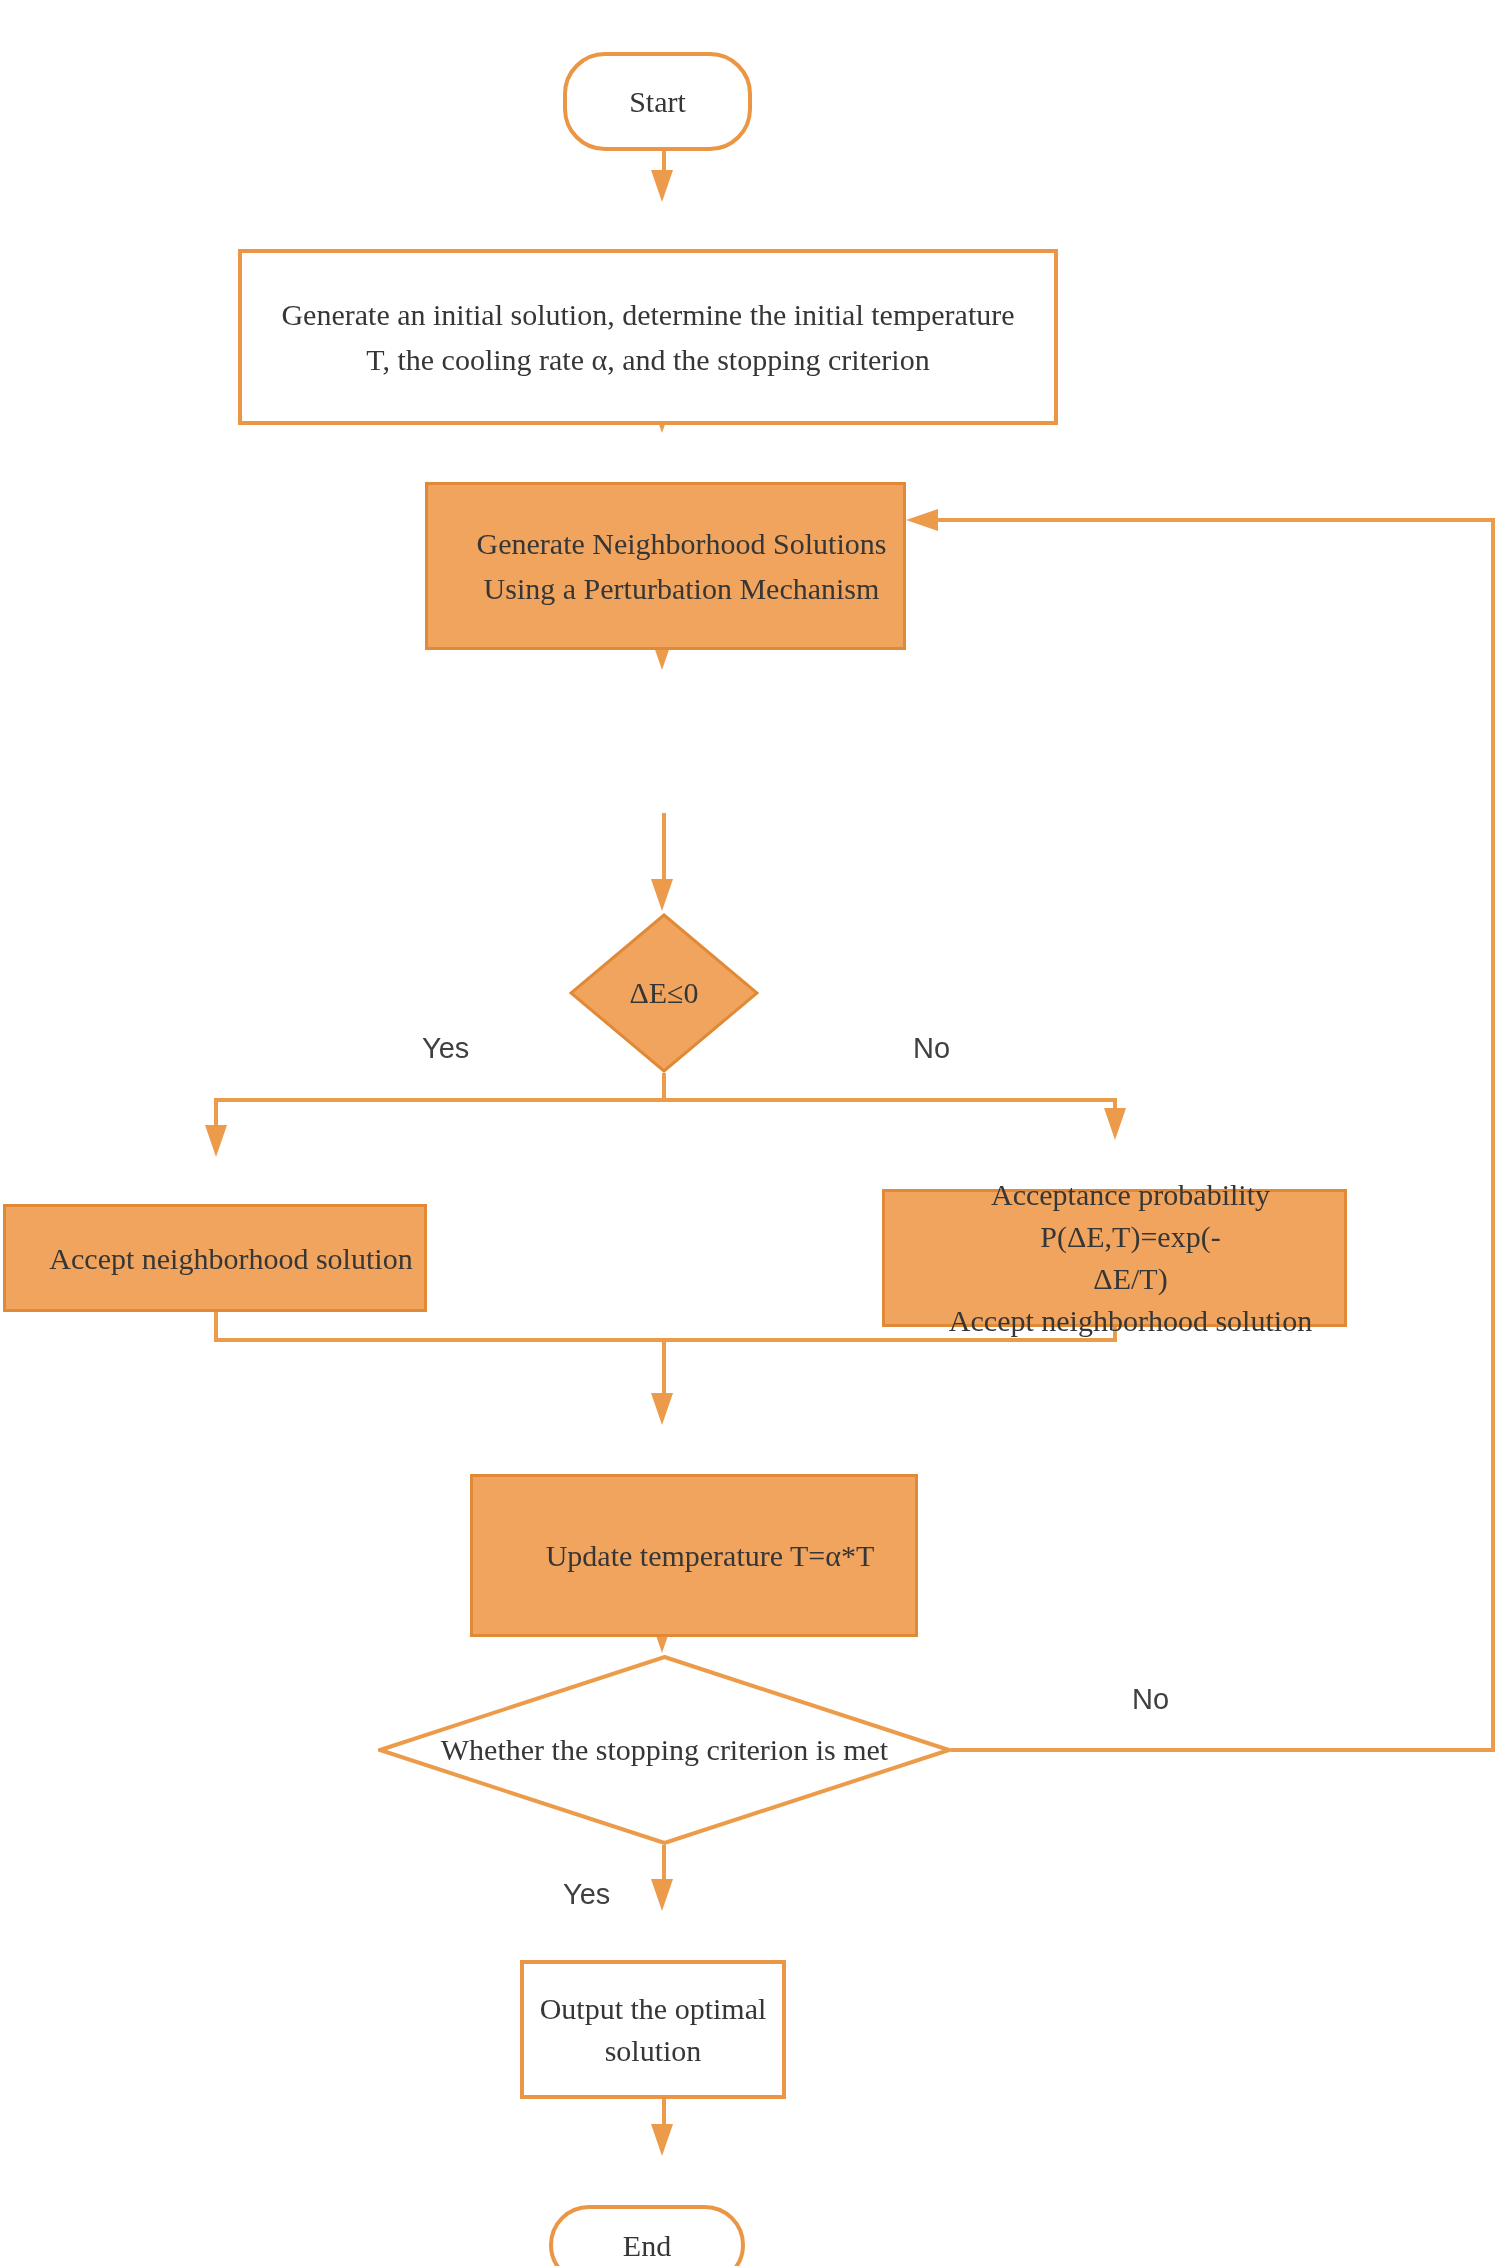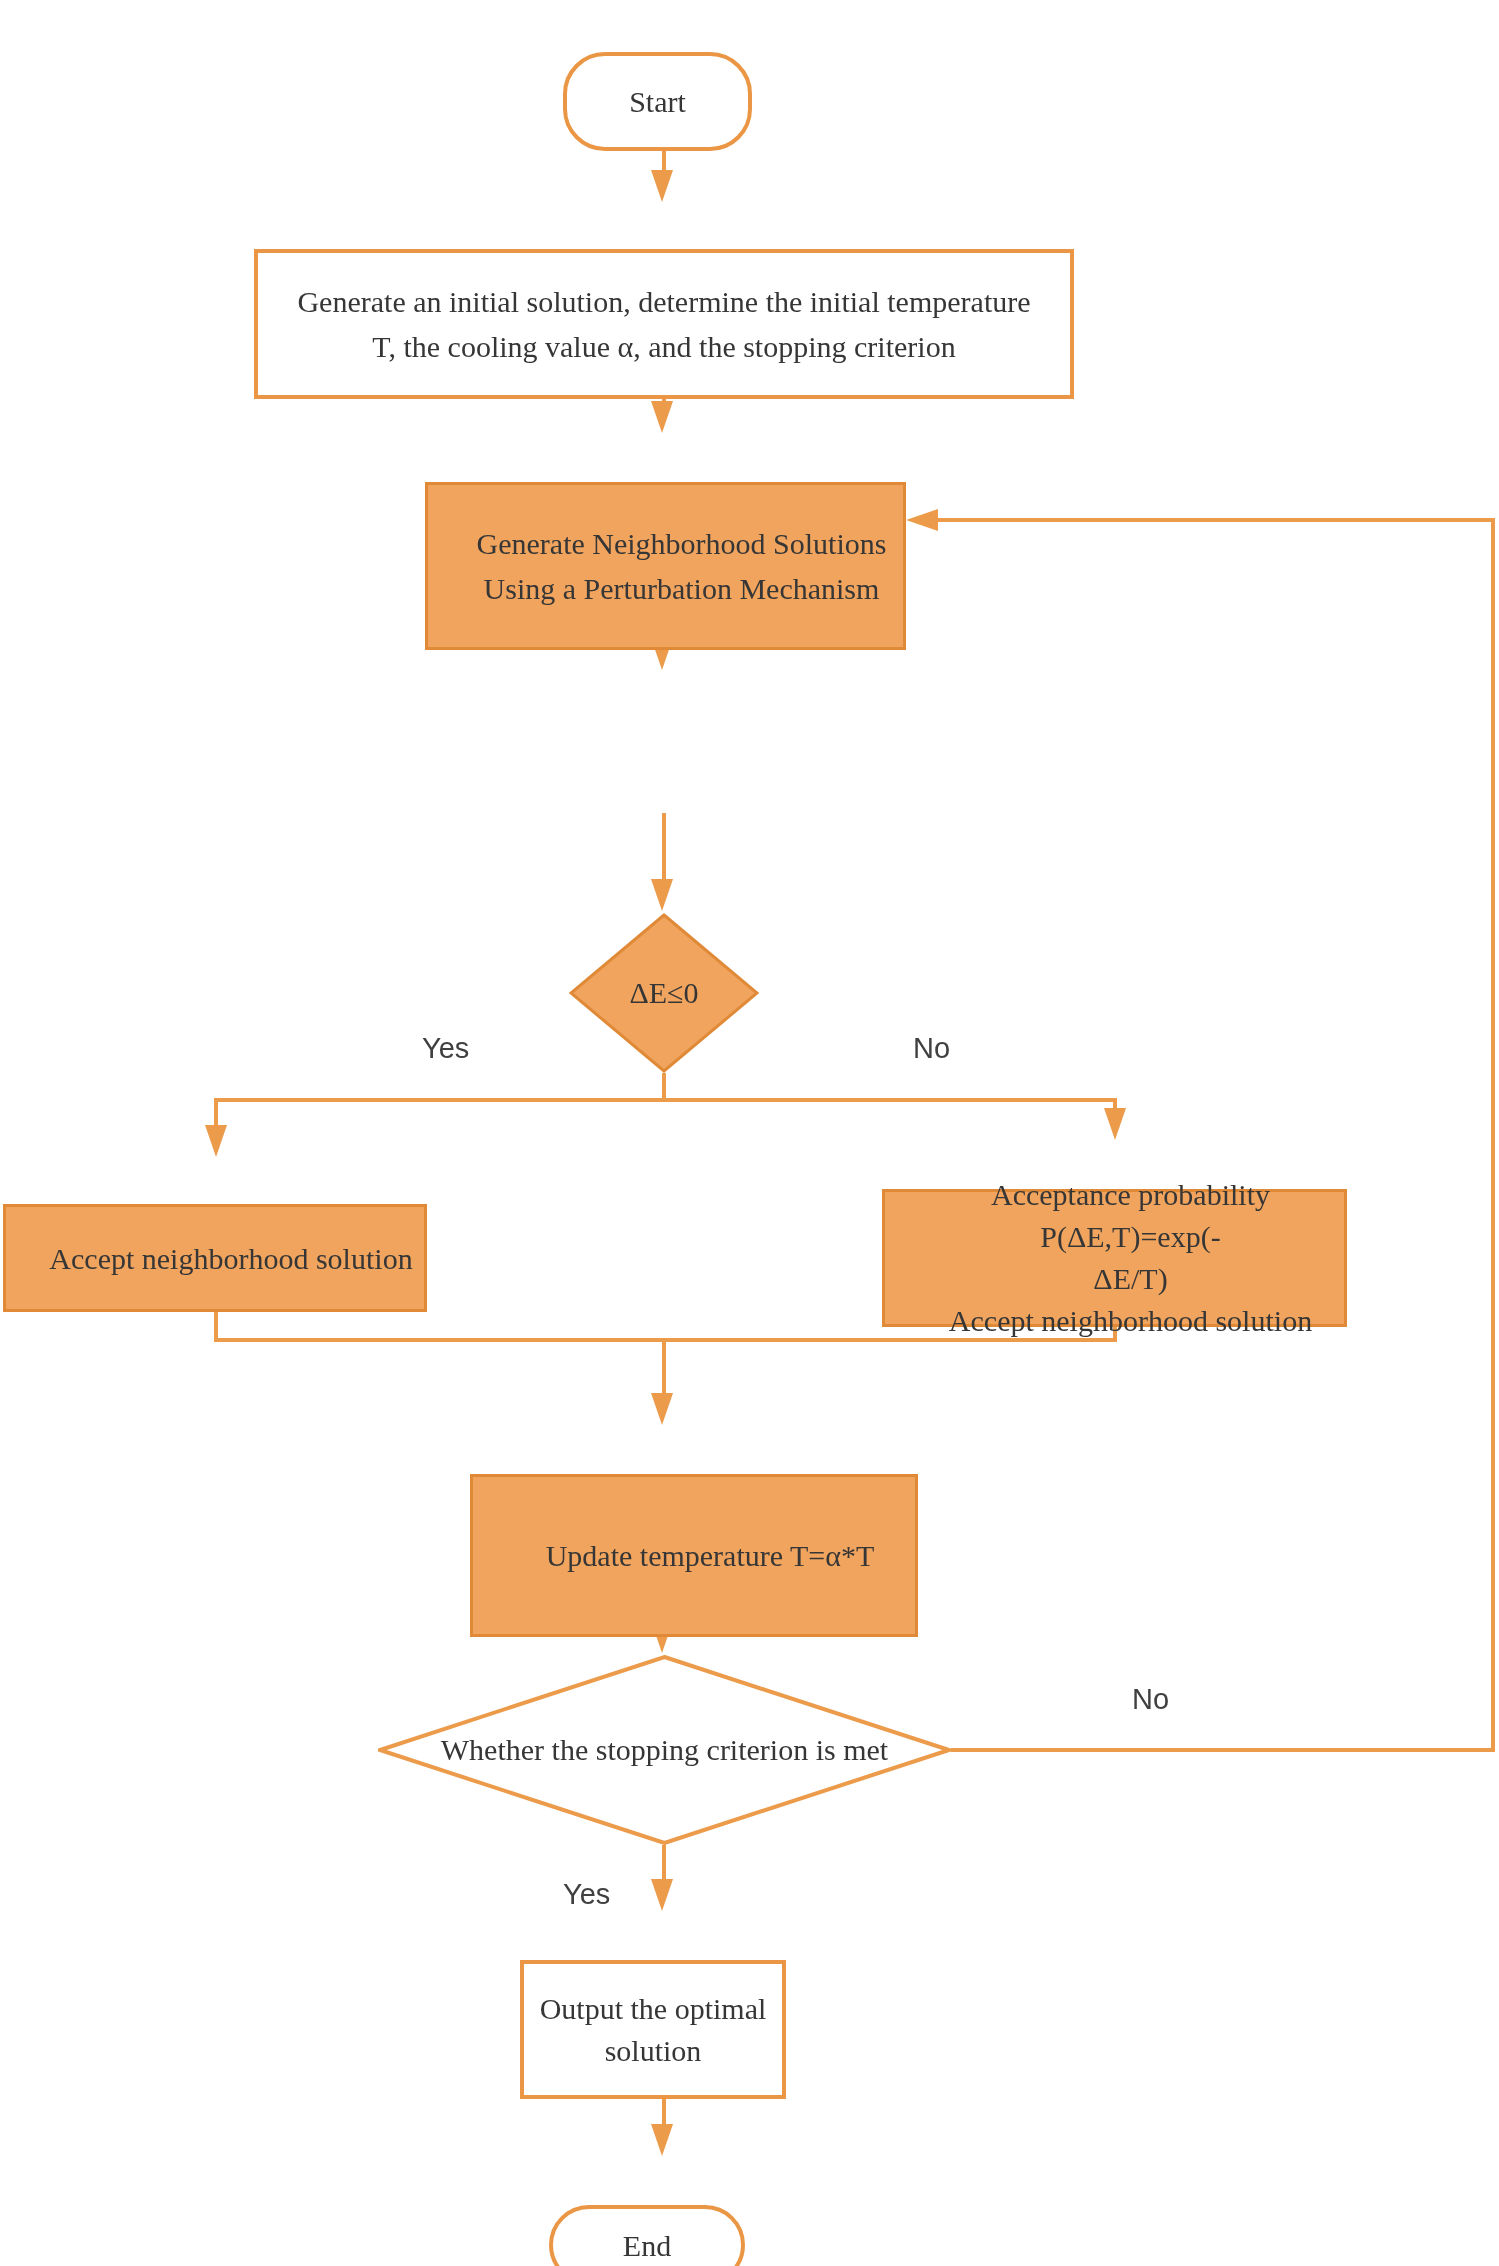--- a/index.html
+++ b/index.html
@@ -126,24 +126,24 @@
 
   <div class="edge-label" style="left:422px;top:1032px">Yes</div>
   <div class="edge-label" style="left:913px;top:1032px">No</div>
   <div class="edge-label" style="left:563px;top:1878px">Yes</div>
   <div class="edge-label" style="left:1132px;top:1683px">No</div>
 
   <div class="node stadium" style="left:563px;top:5px;width:189px;height:99px">
     <span>Start</span>
   </div>
 
-  <div class="node rect-white" style="left:254px;top:202px;width:820px;height:150px">
+  <div class="node rect-white" style="left:238px;top:202px;width:820px;height:176px">
     <div>
       <div>Generate an initial solution, determine the initial temperature</div>
-      <div>T, the cooling value α, and the stopping criterion</div>
+      <div>T, the cooling rate α, and the stopping criterion</div>
     </div>
   </div>
 
   <div class="node rect-orange" style="left:425px;top:435px;width:481px;height:168px">
     <div>
       <div>Generate Neighborhood Solutions</div>
       <div>Using a Perturbation Mechanism</div>
     </div>
   </div>
 

